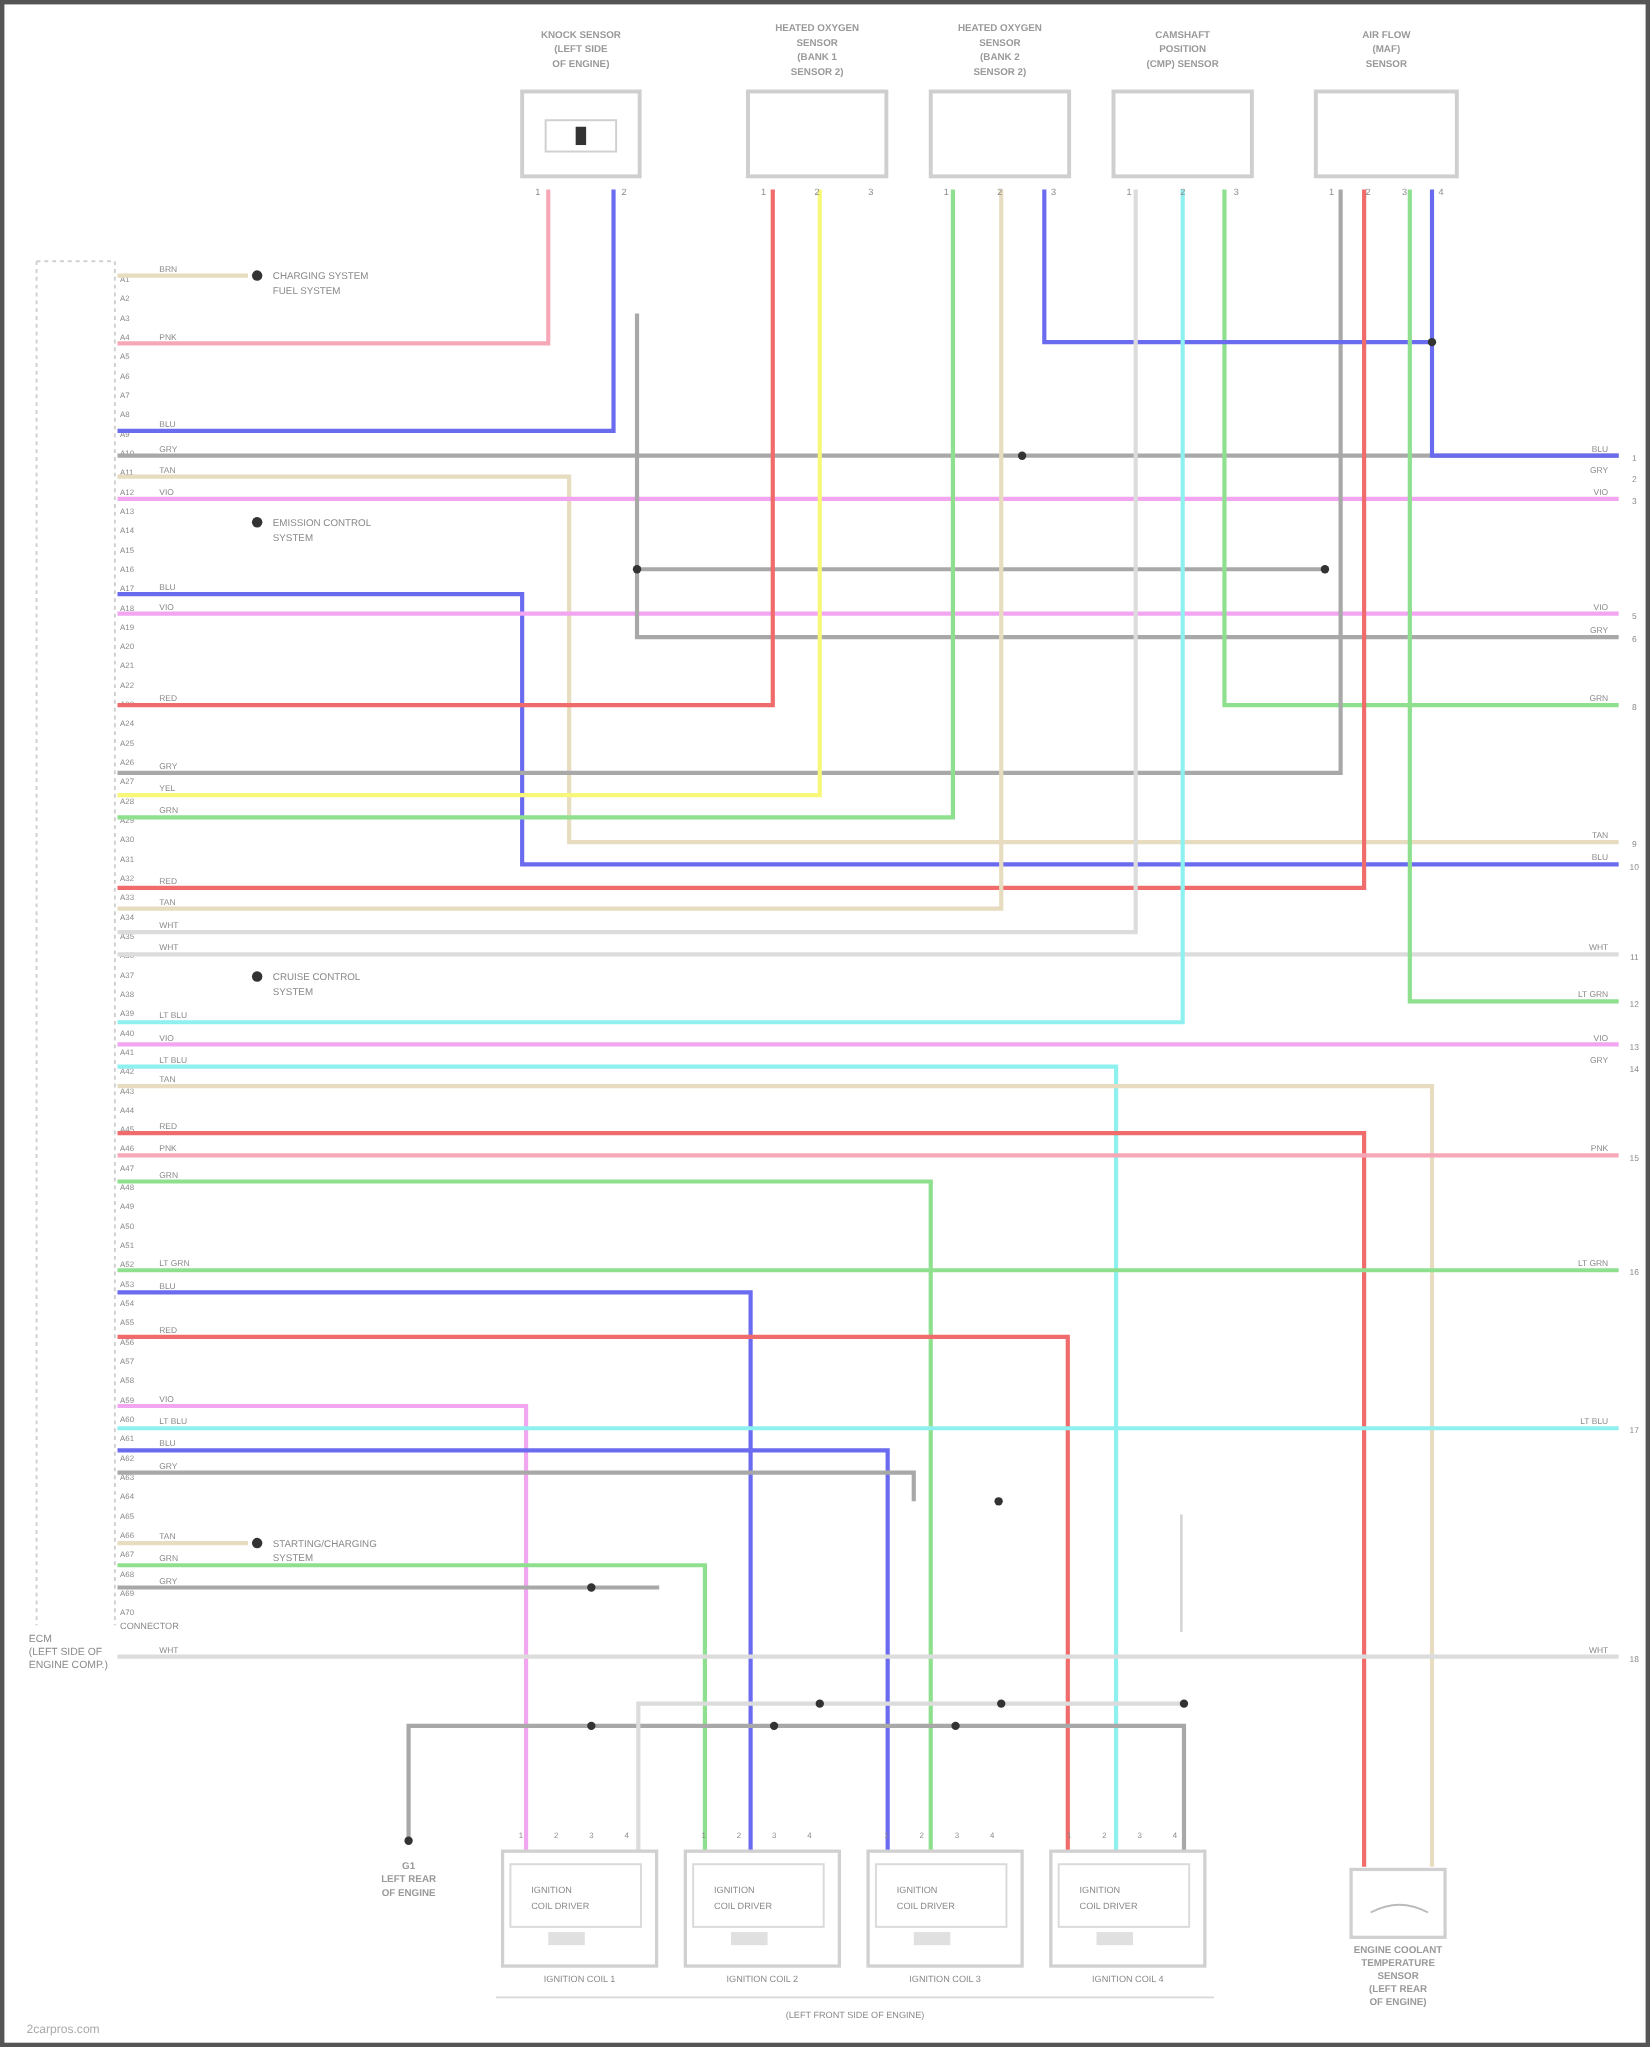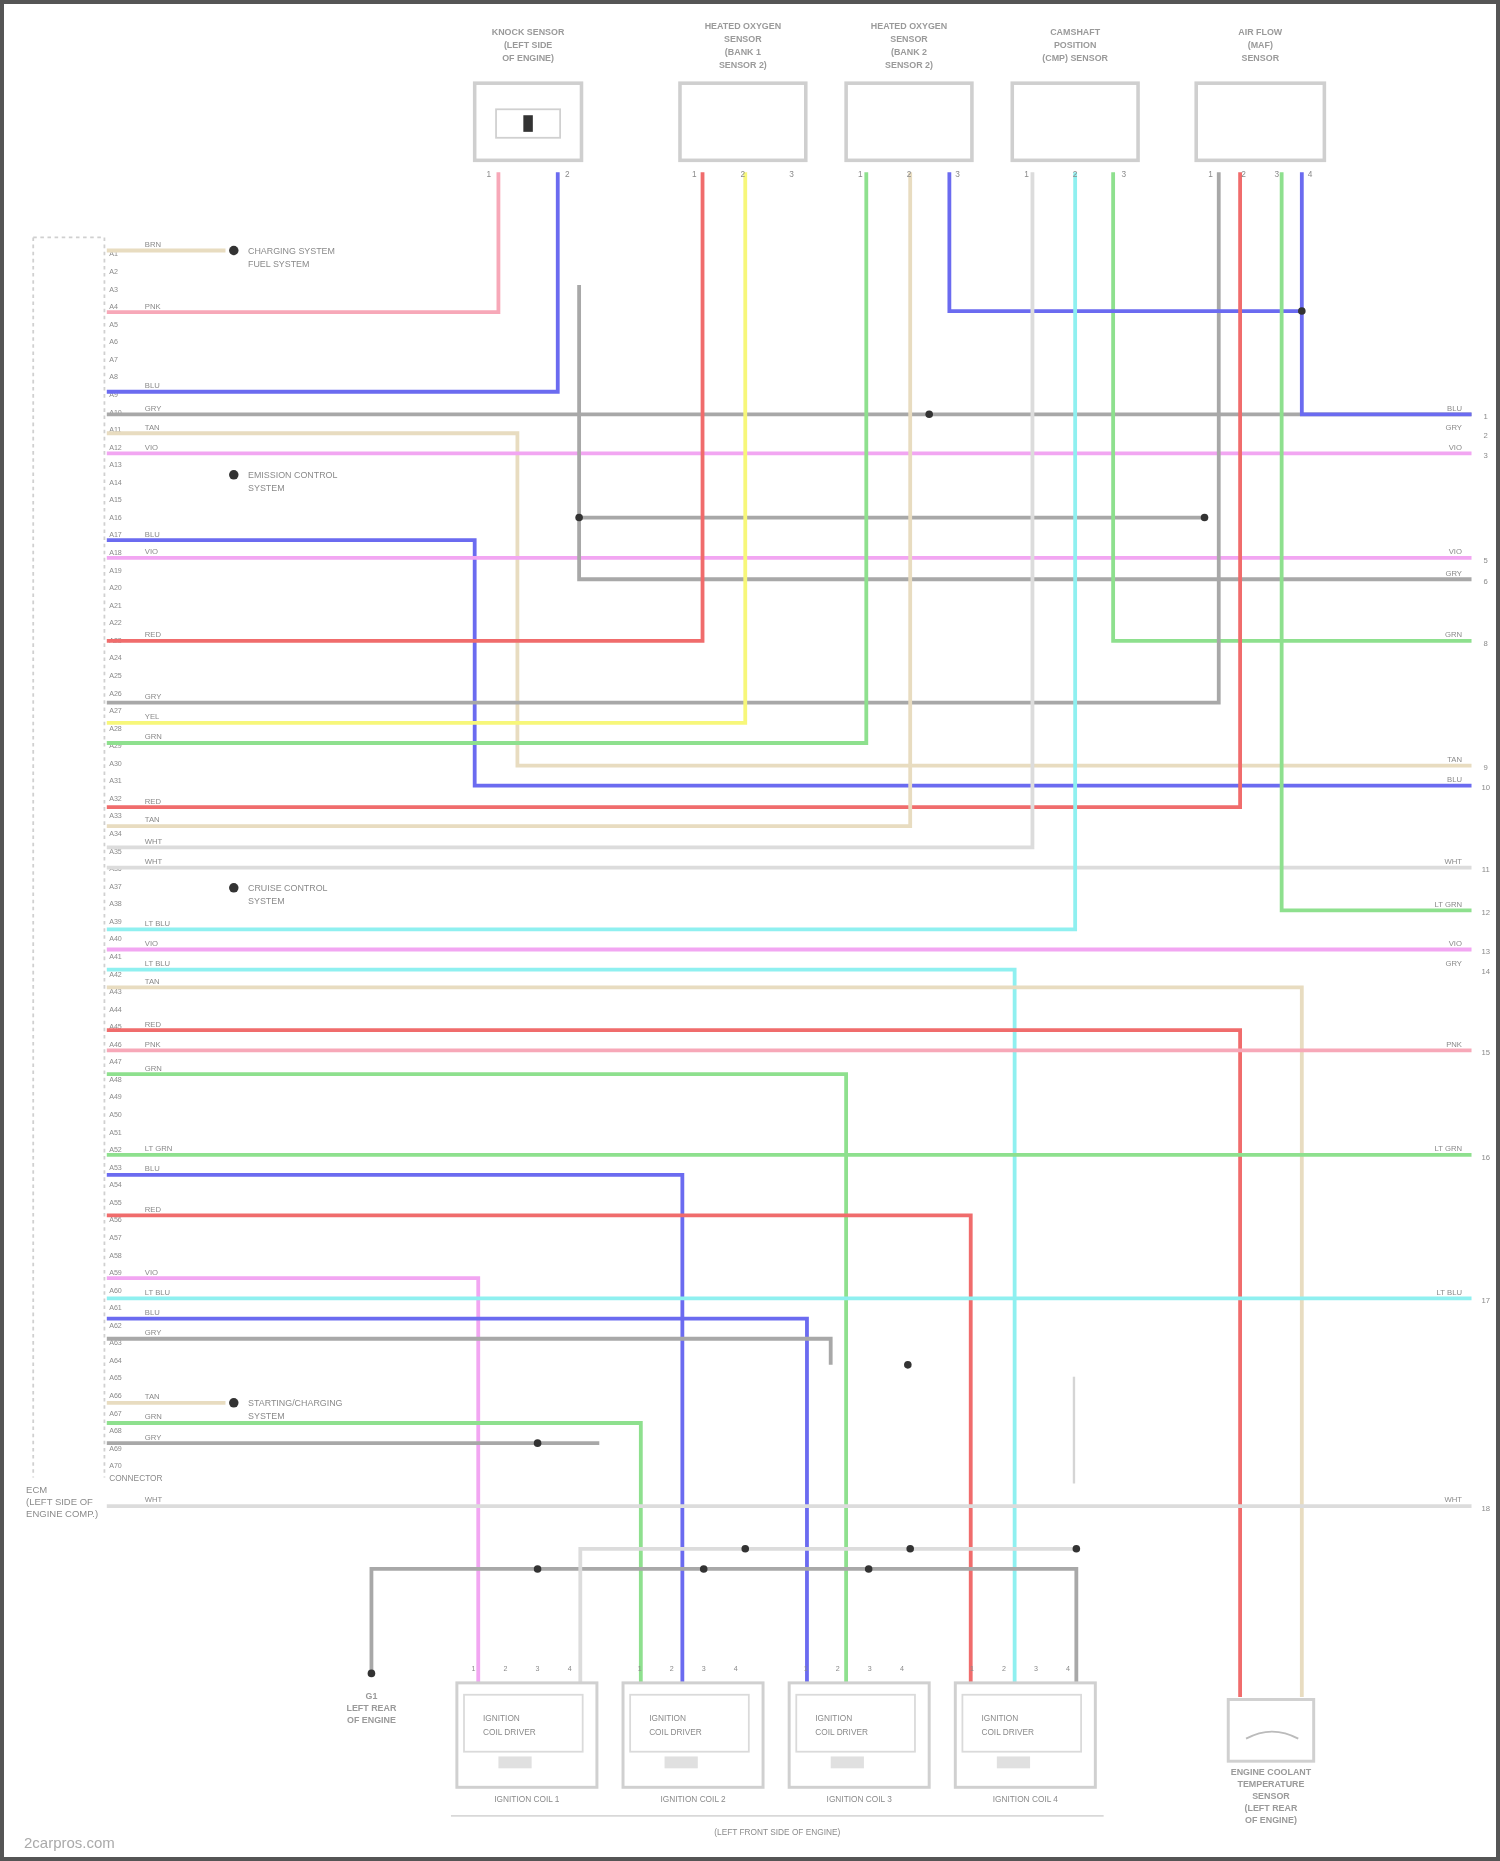--- a/index.html
+++ b/index.html
@@ -1,21 +1,21 @@
 <!DOCTYPE html>
 <html><head>
 <meta charset="utf-8">
 <style>
   html,body{margin:0;padding:0;background:#ffffff;}
   body{width:1500px;height:1861px;overflow:hidden;font-family:"Liberation Sans",sans-serif;}
   .frame{position:absolute;left:0;top:0;width:1500px;height:1861px;box-sizing:border-box;border:4px solid #555;border-top-width:4px;background:#fff;}
   svg{position:absolute;left:0;top:0;}
   .lbl{font-family:"Liberation Sans",sans-serif;fill:#8a8a8a;}
   .ttl{font-family:"Liberation Sans",sans-serif;fill:#9a9a9a;font-weight:bold;}
-  .footer{position:absolute;left:24px;bottom:10px;font-size:15px;color:#aaa;}
+  .footer{position:absolute;left:24px;bottom:10px;font-size:11px;color:#aaa;}
 </style>
 </head>
 <body>
 
 <div class="frame"></div>
 
 <svg id="diagram" width="1500" height="1861" viewBox="0 0 1264 1568" xmlns="http://www.w3.org/2000/svg">
   <g id="ecm-group">
       <path d="M28 200 L28 1245 M28 200 L88 200 M88 200 L88 1245" stroke="#d0d0d0" stroke-width="1.5" fill="none" stroke-dasharray="3 3"></path>
       <text x="92" y="216" font-size="6" class="lbl" text-anchor="start">A1</text>

